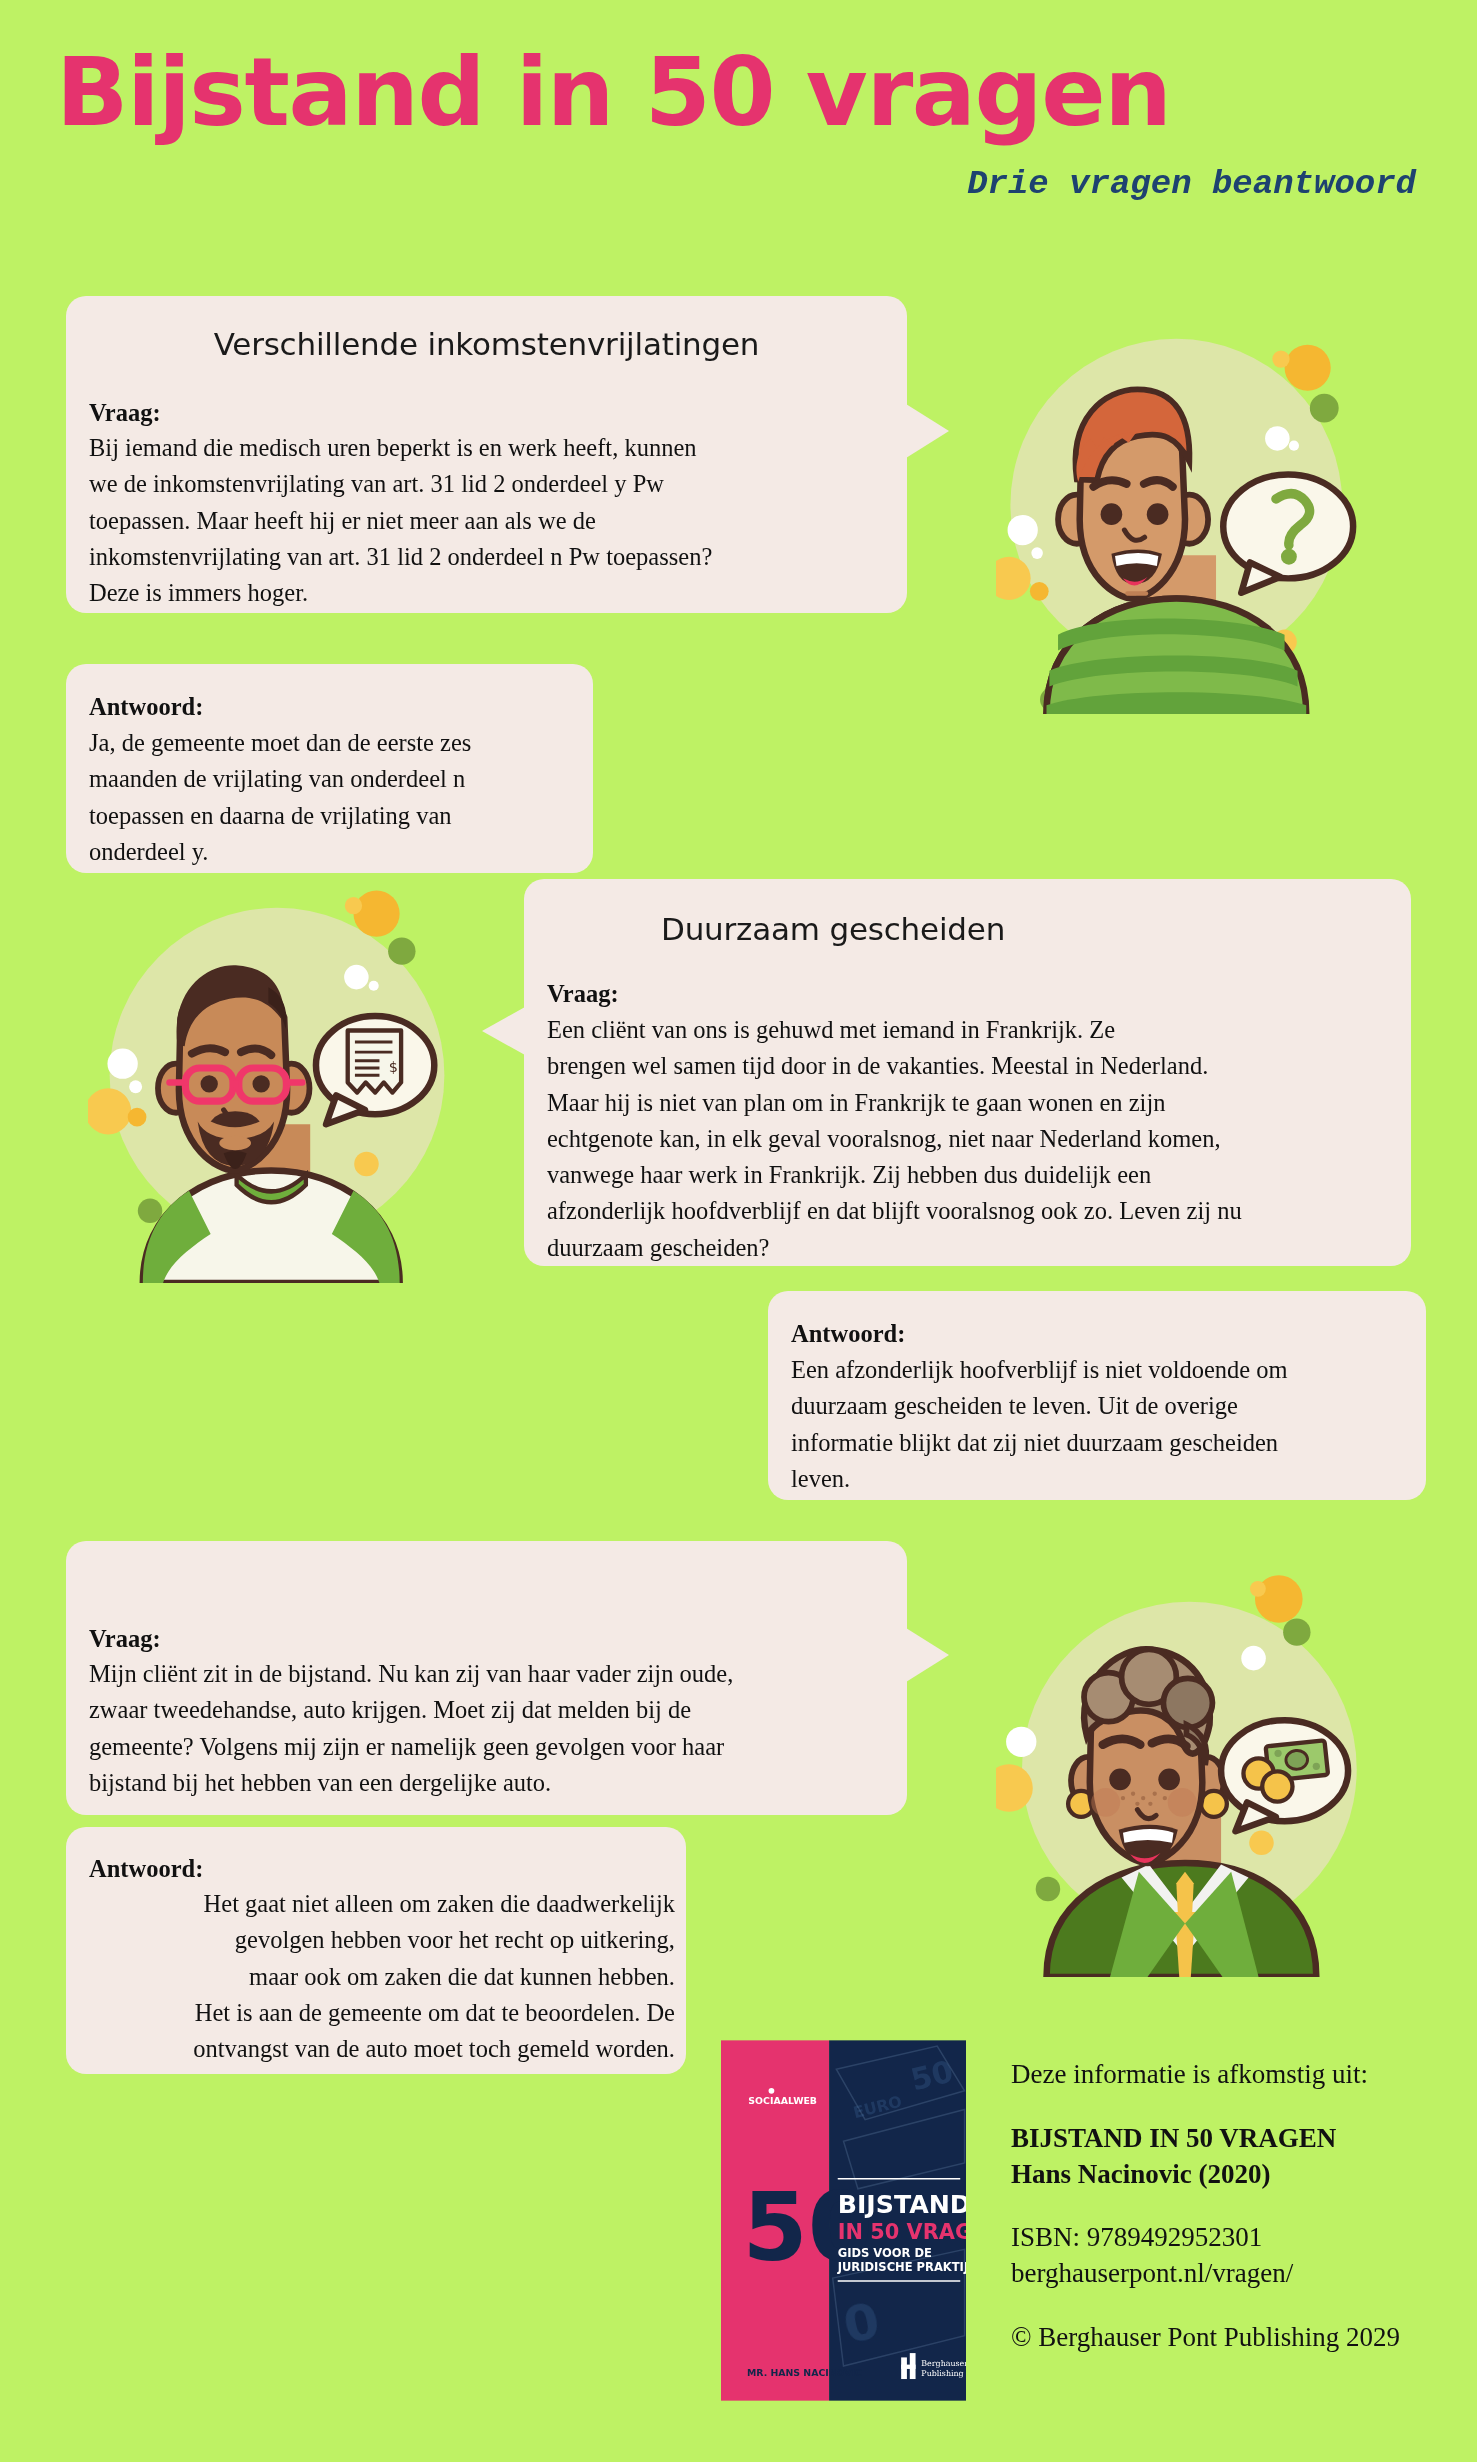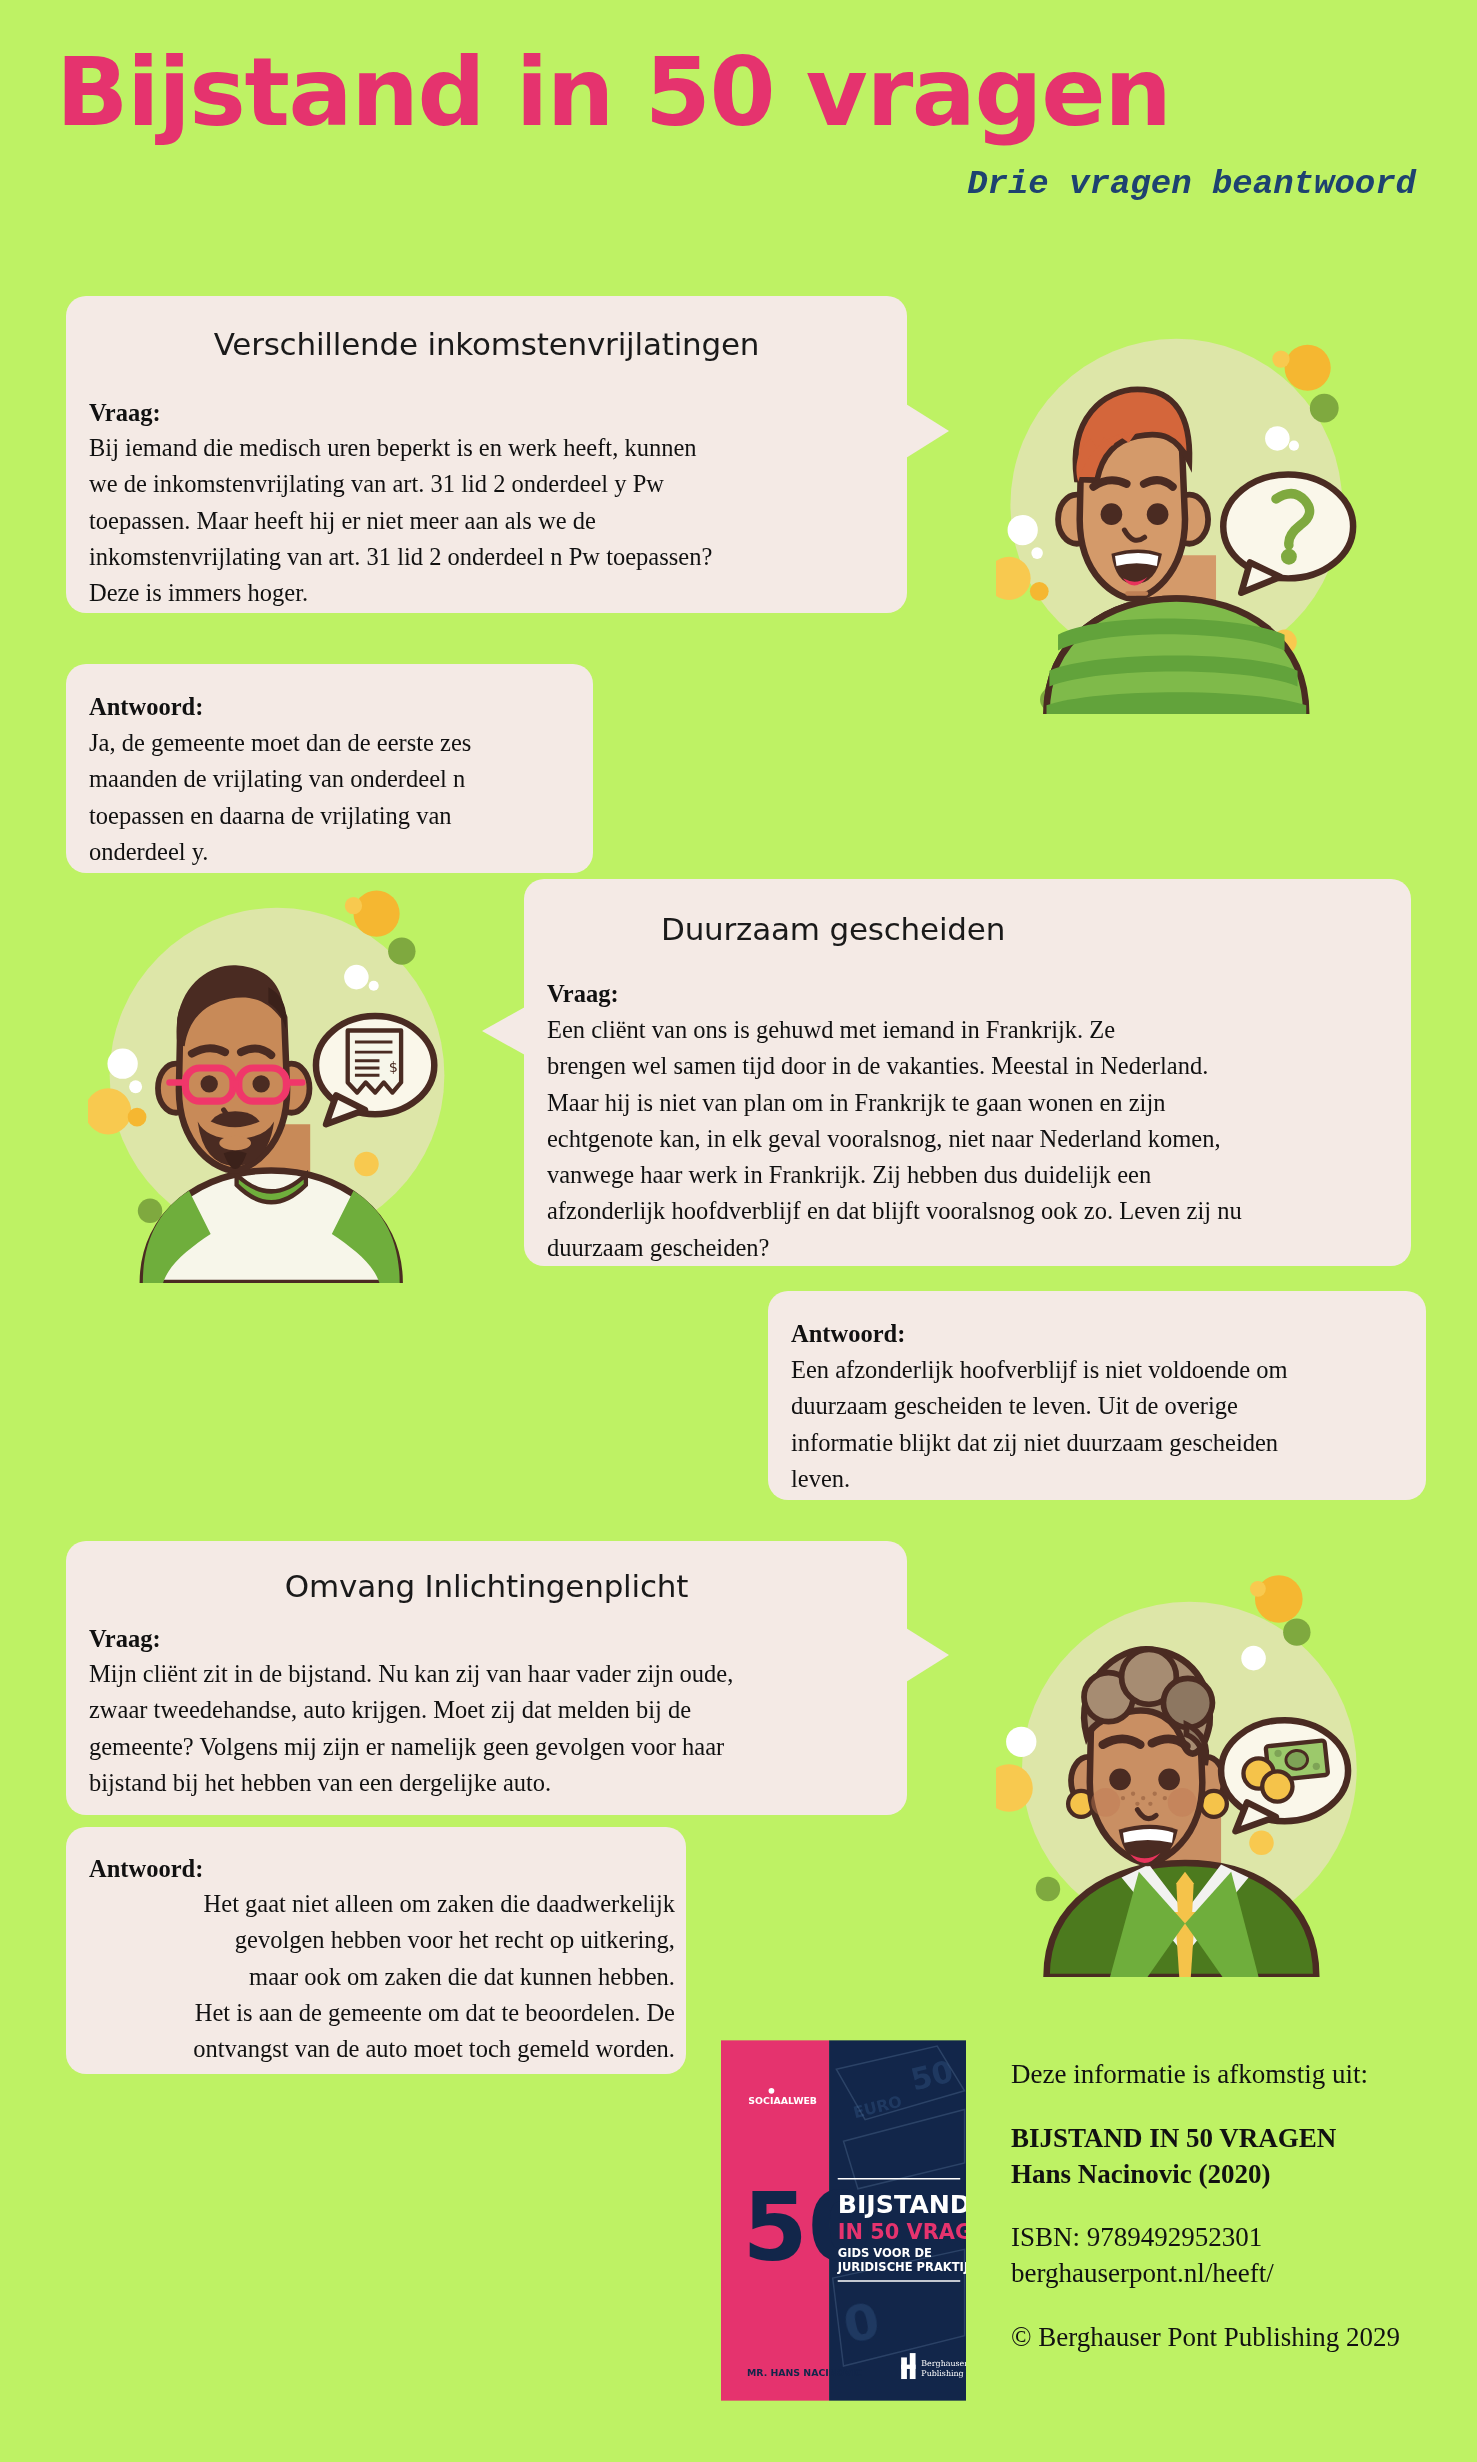--- a/index.html
+++ b/index.html
@@ -279,21 +279,20 @@
   <div class="bubble" style="left:768px; top:1291px; width:658px; height:209px;">
     <div class="qa-label" style="position:absolute; left:23px; top:26px;">Antwoord:</div>
     <div class="qa-body" style="position:absolute; left:23px; top:61px; width:622px;">Een afzonderlijk hoofverblijf is niet voldoende om
 duurzaam gescheiden te leven. Uit de overige
 informatie blijkt dat zij niet duurzaam gescheiden
 leven.</div>
   </div>
 
   <div class="bubble" style="left:66px; top:1541px; width:841px; height:274px;">
     <div class="tail tail-right" style="top:87px;"></div>
-    <div class="bubble-heading" style="position:absolute; left:29px; top:27.4px; width:783px;">Omvang Inlichtingenplicht</div>
     <div class="qa-label" style="position:absolute; left:23px; top:81px;">Vraag:</div>
     <div class="qa-body" style="position:absolute; left:23px; top:115px; width:797px;">Mijn cliënt zit in de bijstand. Nu kan zij van haar vader zijn oude,
 zwaar tweedehandse, auto krijgen. Moet zij dat melden bij de
 gemeente? Volgens mij zijn er namelijk geen gevolgen voor haar
 bijstand bij het hebben van een dergelijke auto.</div>
   </div>
 
   <div class="bubble" style="left:66px; top:1827px; width:620px; height:247px;">
     <div class="qa-label" style="position:absolute; left:23px; top:24.5px;">Antwoord:</div>
     <div class="qa-body" style="position:absolute; left:23px; top:59px; width:586px;text-align:right;">Het gaat niet alleen om zaken die daadwerkelijk
@@ -421,19 +420,19 @@
     </svg>
   </div>
 
   <div class="source-block">
     <div class="source-line">Deze informatie is afkomstig uit:</div>
     <div class="gap-md"></div>
     <div class="source-line bold">BIJSTAND IN 50 VRAGEN</div>
     <div class="source-line bold">Hans Nacinovic (2020)</div>
     <div class="gap-md"></div>
     <div class="source-line">ISBN: 9789492952301</div>
-    <div class="source-line">berghauserpont.nl/heeft/</div>
+    <div class="source-line">berghauserpont.nl/vragen/</div>
     <div class="gap-md"></div>
     <div class="source-line">© Berghauser Pont Publishing 2029</div>
   </div>
 
 </div>
 
 
 </body></html>

